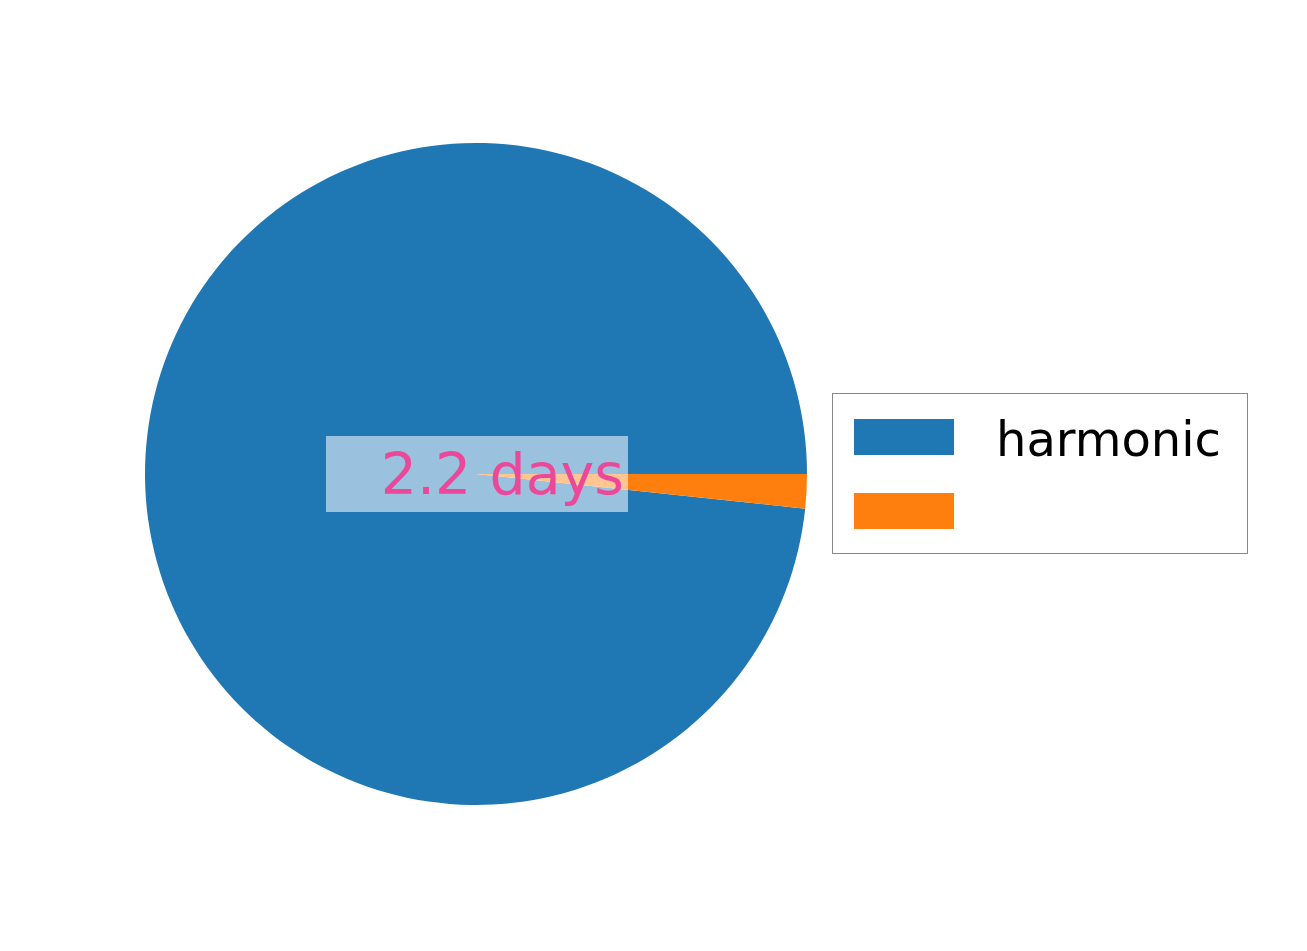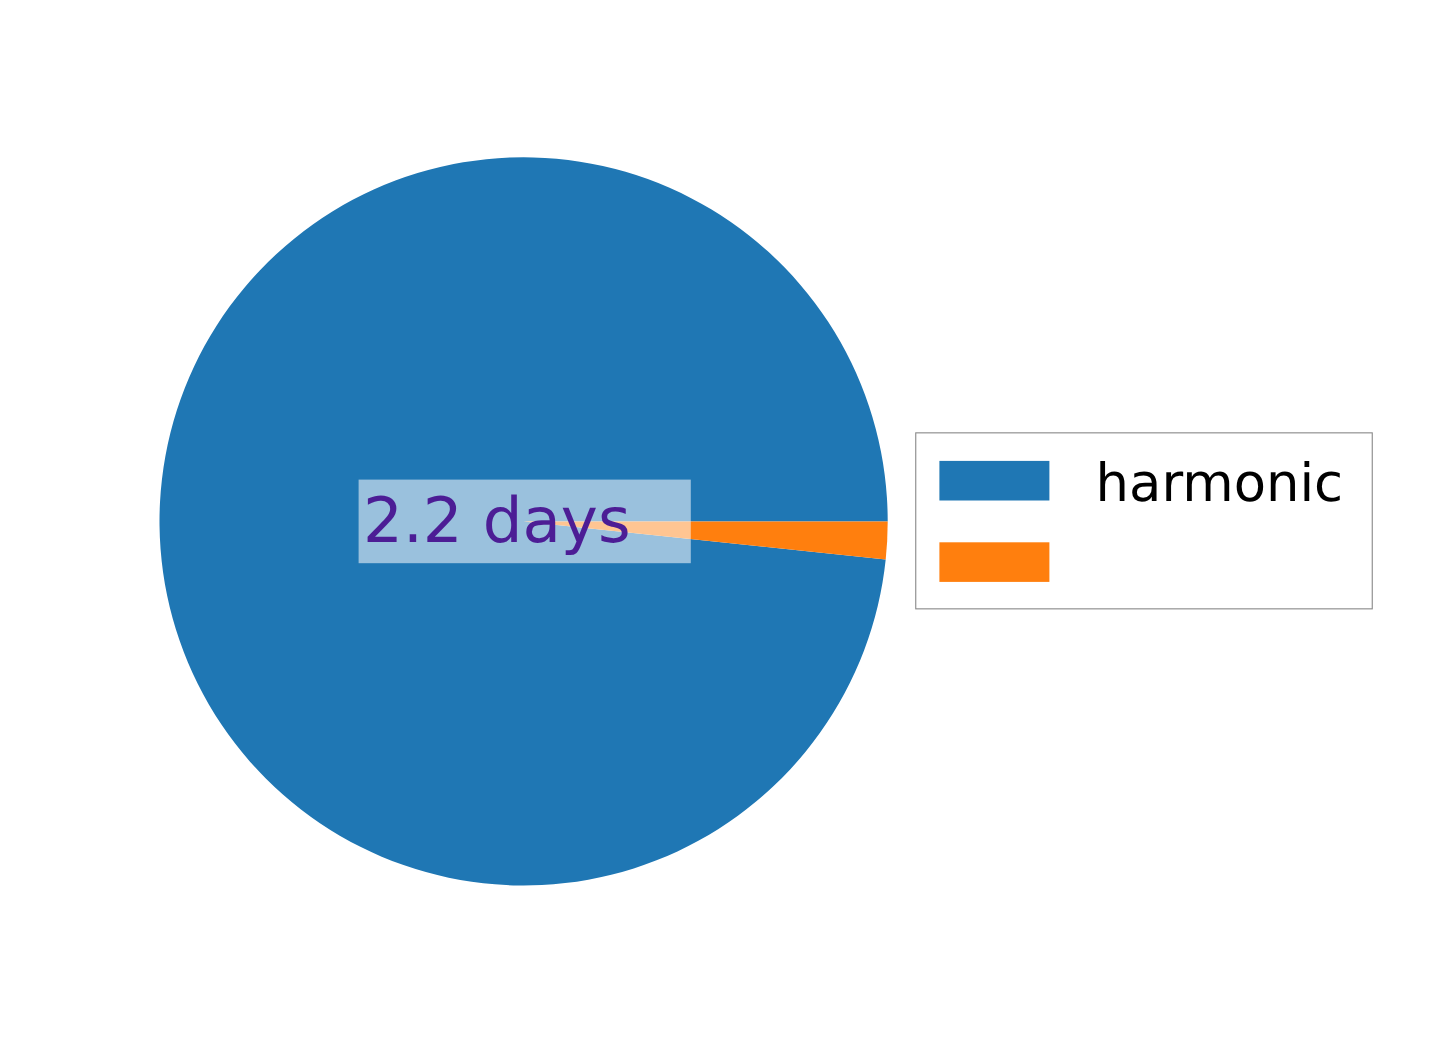--- a/index.html
+++ b/index.html
@@ -33,22 +33,22 @@
   }
 
   
   .wedge-label {
     position: absolute;
     display: block;
     box-sizing: border-box;
     font-family: "DejaVu Sans", sans-serif;
     font-size: 57px;
     line-height: 76px;
-    color: #4c1d95;
-    text-align: left;
+    color: #ec4899;
+    text-align: right;
     white-space: nowrap;
     background: rgba(255, 255, 255, 0.55);
     padding: 0 4px;
   }
   #label-harmonic {
     left: 326px;
     top: 436px;
     width: 302px;
     height: 76px;
   }

